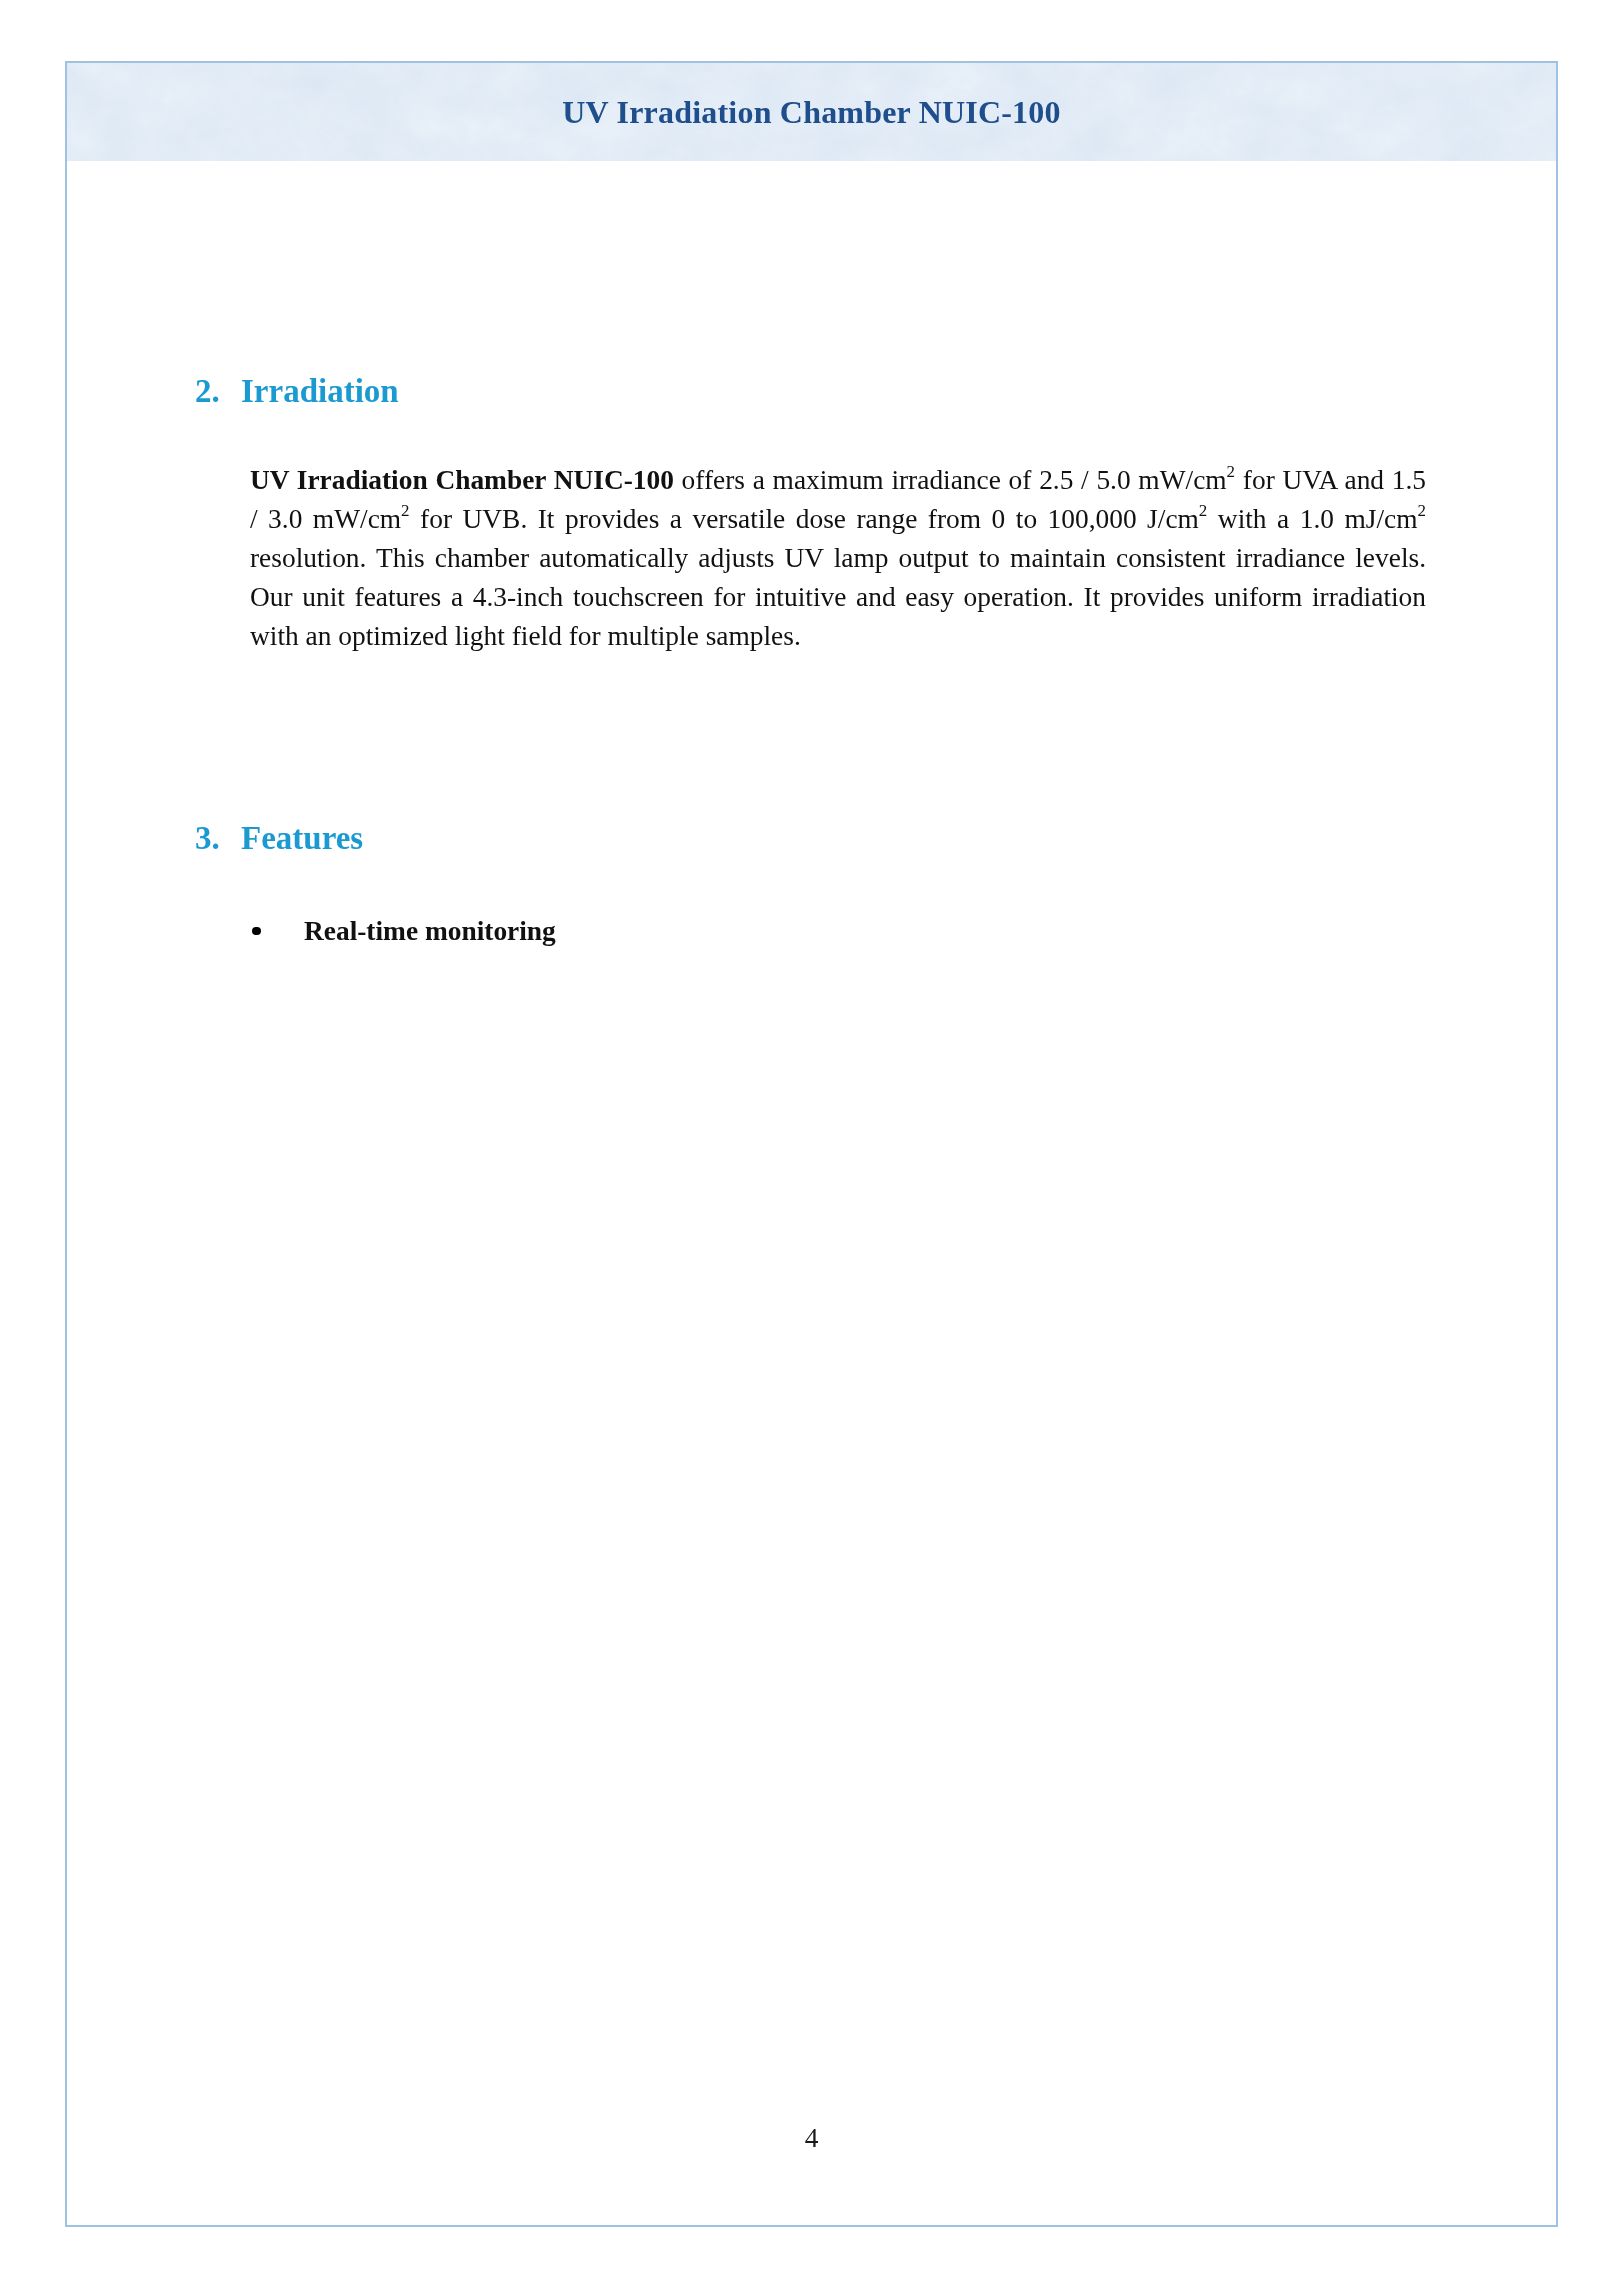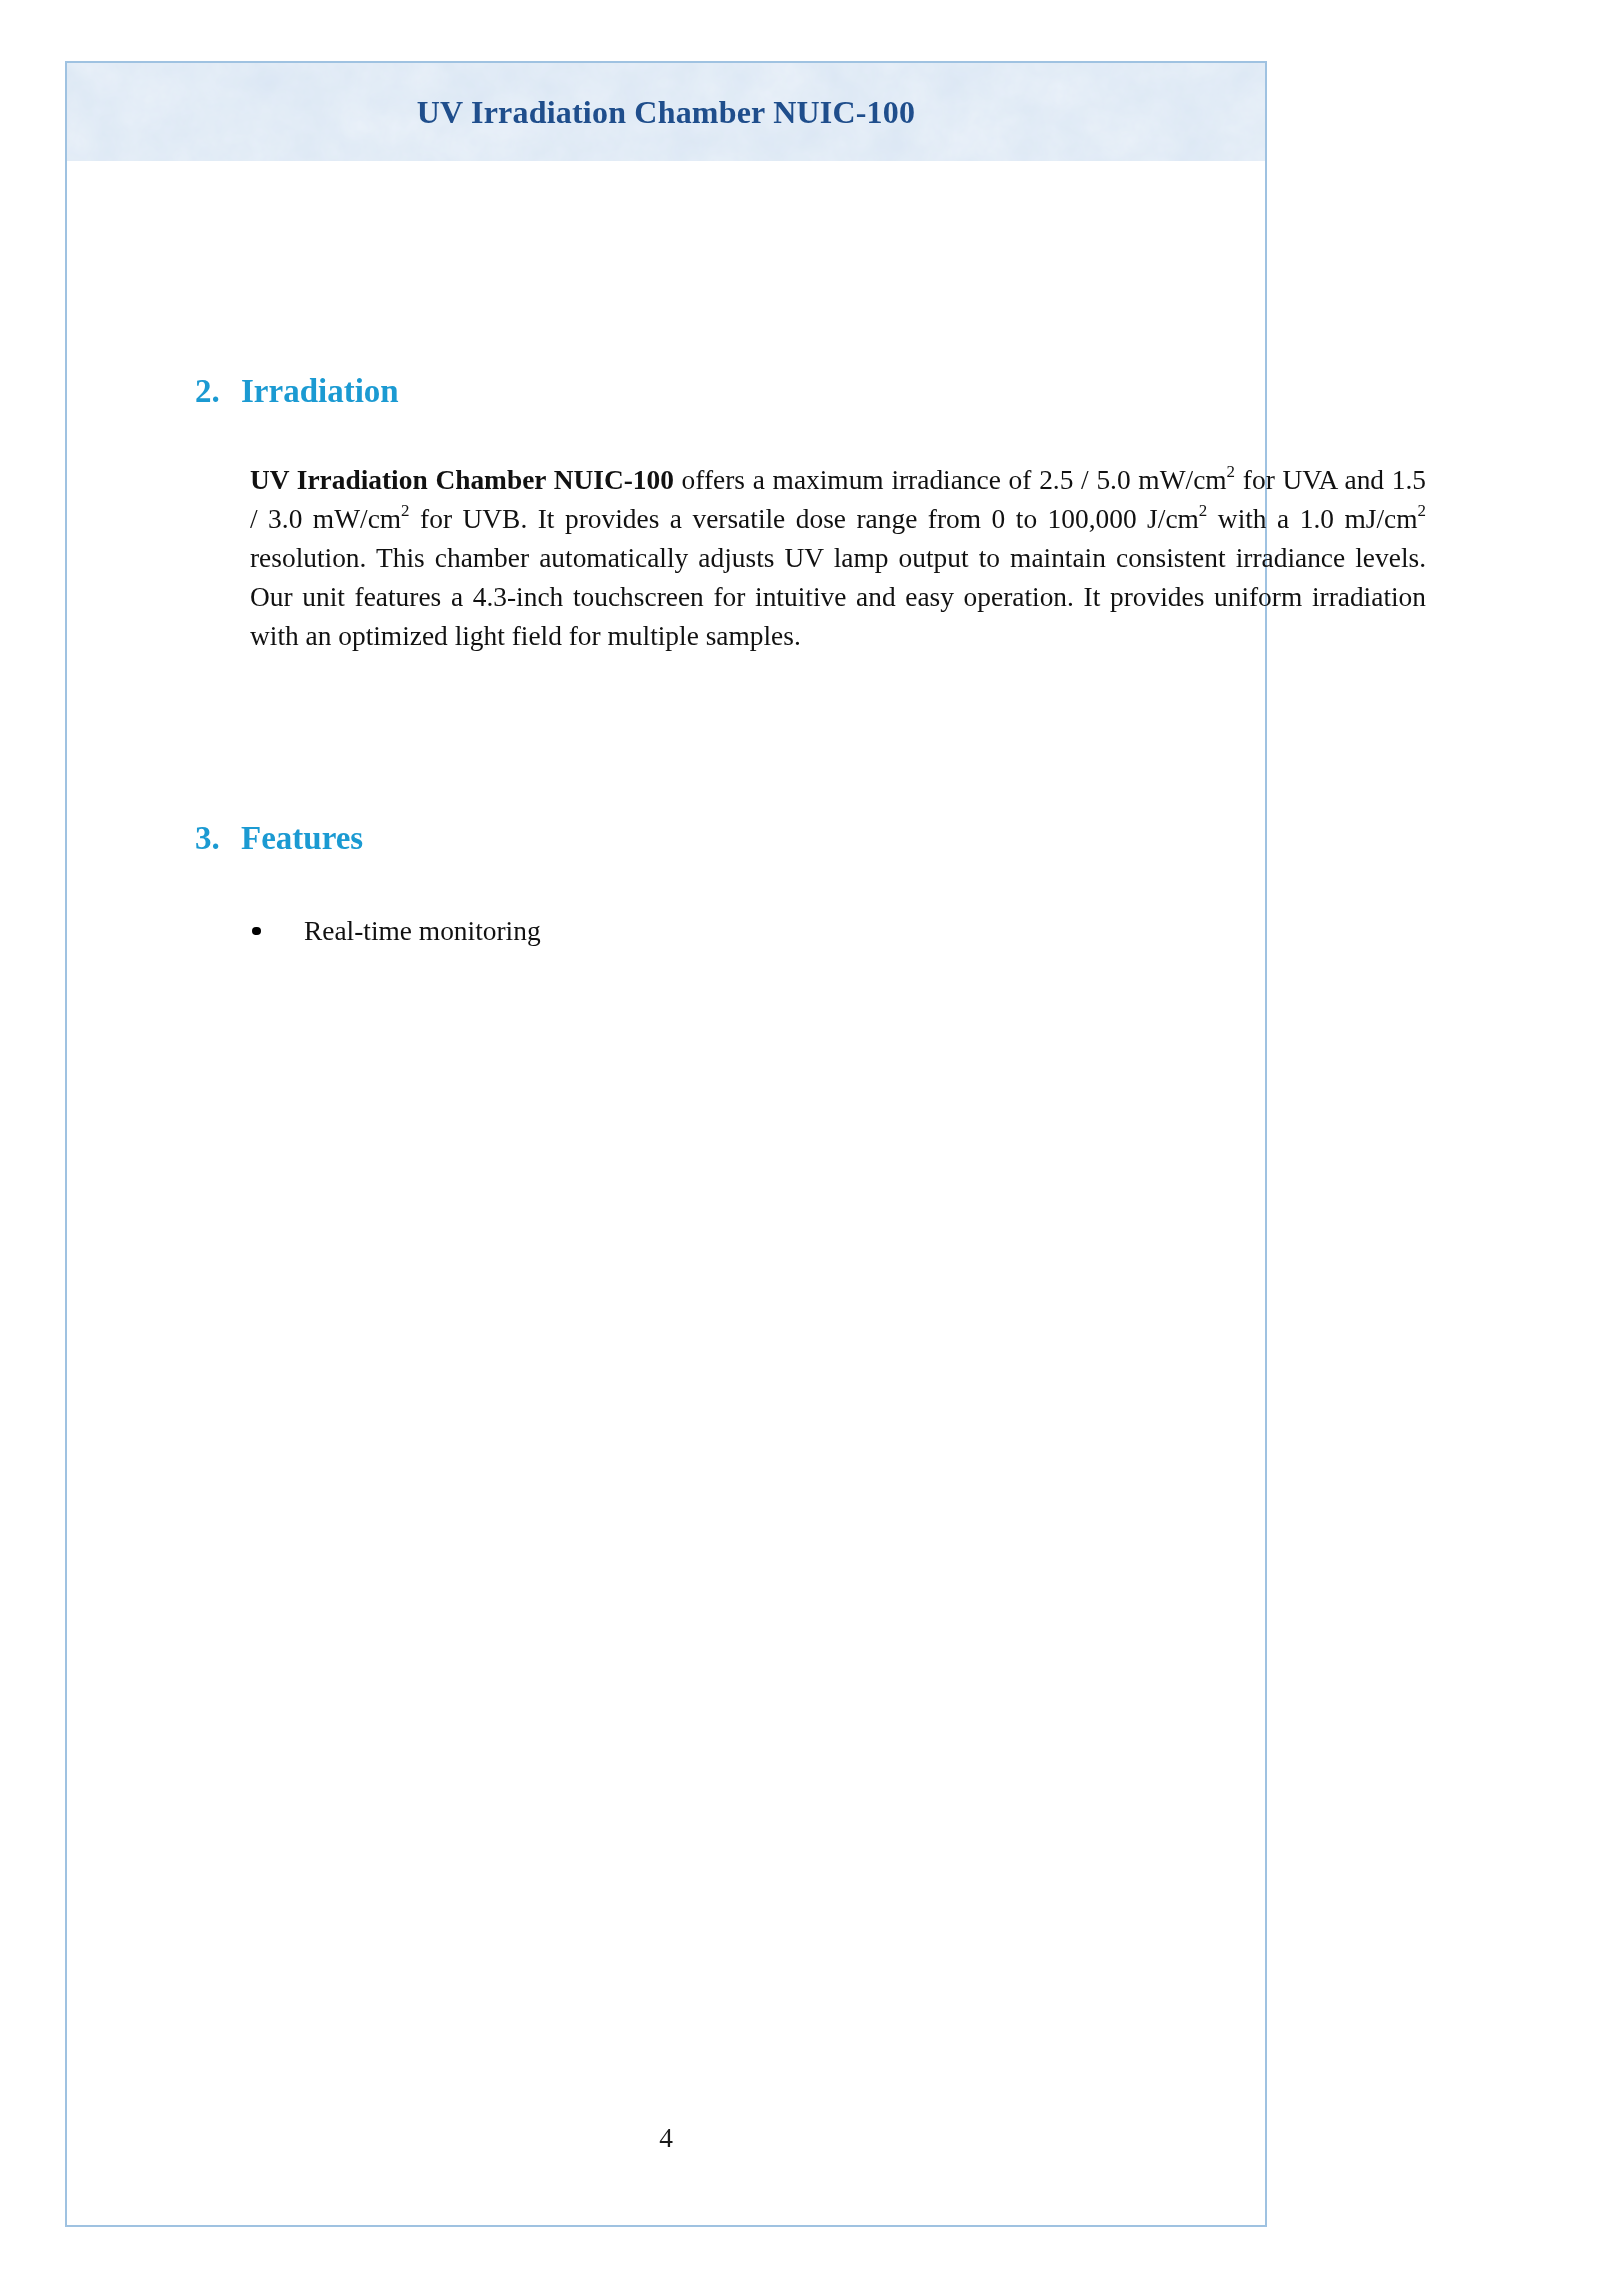--- a/index.html
+++ b/index.html
@@ -15,21 +15,21 @@
     background: #ffffff;
     font-family: "Liberation Serif", "DejaVu Serif", serif;
     color: var(--body-ink);
     overflow: hidden;
   }
   .page { position: relative; width: 1622px; height: 2293px; background: #fff; }
 
   .frame {
     position: absolute;
     left: 65px; top: 61px;
-    width: 1202px; height: 2166px;
+    width: 1493px; height: 2166px;
     border: 2px solid var(--frame-border);
     background: #fff;
   }
 
   .band {
     position: absolute;
     left: 0; top: 0; right: 0;
     height: 98px;
     background: var(--banner-bg);
     overflow: hidden;
@@ -80,20 +80,21 @@
     position: absolute;
     left: 183px; top: 849px;
     width: 1127px;
     list-style: none;
   }
   ul.bullets li {
     position: relative;
     padding-left: 54px;
     font-size: 27.4px;
     line-height: 38px;
+    font-weight: bold;
   }
   ul.bullets .dot {
     position: absolute;
     left: 2px; top: 14.7px;
     width: 8.8px; height: 8.8px;
     border-radius: 50%;
     background: #000;
   }
 
   .pagenum {

